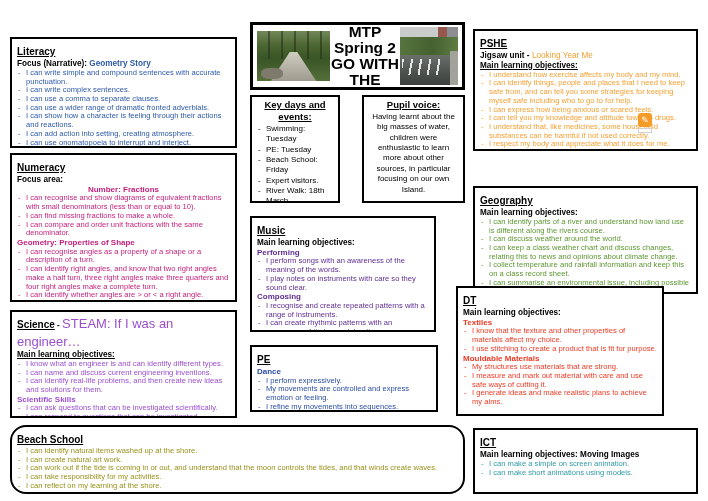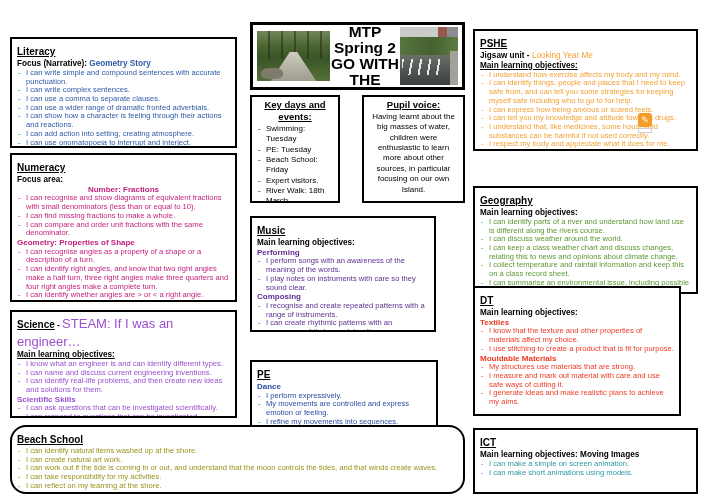--- a/index.html
+++ b/index.html
@@ -156,21 +156,21 @@
         <li>I perform songs with an awareness of the meaning of the words.</li>
         <li>I play notes on instruments with care so they sound clear.</li>
       </ul>
     <div class="sechead" style="color: rgb(95, 46, 145);">Composing</div>
     <ul class="items" style="color: rgb(95, 46, 145);">
         <li>I recognise and create repeated patterns with a range of instruments.</li>
         <li>I can create rhythmic patterns with an awareness of timbre and duration.</li>
       </ul>
   </div>
 
-  <div class="box" style="left:250px;top:345px;width:188px;height:67px;margin-top:15px;">
+  <div class="box" style="left:250px;top:345px;width:188px;height:67px;">
     <span class="title">PE</span>
     <div class="sechead" style="color: rgb(43, 78, 162);">Dance</div>
     <ul class="items" style="color: rgb(43, 78, 162);">
         <li>I perform expressively.</li>
         <li>My movements are controlled and express emotion or feeling.</li>
         <li>I refine my movements into sequences.</li>
       </ul>
   </div>
 
   <div class="box" style="left:473px;top:29px;width:225px;height:122px;">
@@ -199,21 +199,21 @@
     <div class="boldline">Main learning objectives:</div>
     <ul class="items" style="color: rgb(92, 151, 50);">
         <li>I can identify parts of a river and understand how land use is different along the rivers course.</li>
         <li>I can discuss weather around the world.</li>
         <li>I can keep a class weather chart and discuss changes, relating this to news and opinions about climate change.</li>
         <li>I collect temperature and rainfall information and keep this on a class record sheet.</li>
         <li>I can summarise an environmental issue, including possible causes and solutions.</li>
       </ul>
   </div>
 
-  <div class="box" style="left:473px;top:286px;width:208px;height:130px;">
+  <div class="box" style="left:456px;top:286px;width:208px;height:130px;">
     <span class="title">DT</span>
     <div class="boldline">Main learning objectives:</div>
     <div class="sechead" style="color: rgb(238, 58, 36);">Textiles</div>
     <ul class="items" style="color: rgb(238, 58, 36);">
         <li>I know that the texture and other properties of materials affect my choice.</li>
         <li>I use stitching to create a product that is fit for purpose.</li>
       </ul>
     <div class="sechead" style="color: rgb(238, 58, 36);">Mouldable Materials</div>
     <ul class="items" style="color: rgb(238, 58, 36);">
         <li>My structures use materials that are strong.</li>

